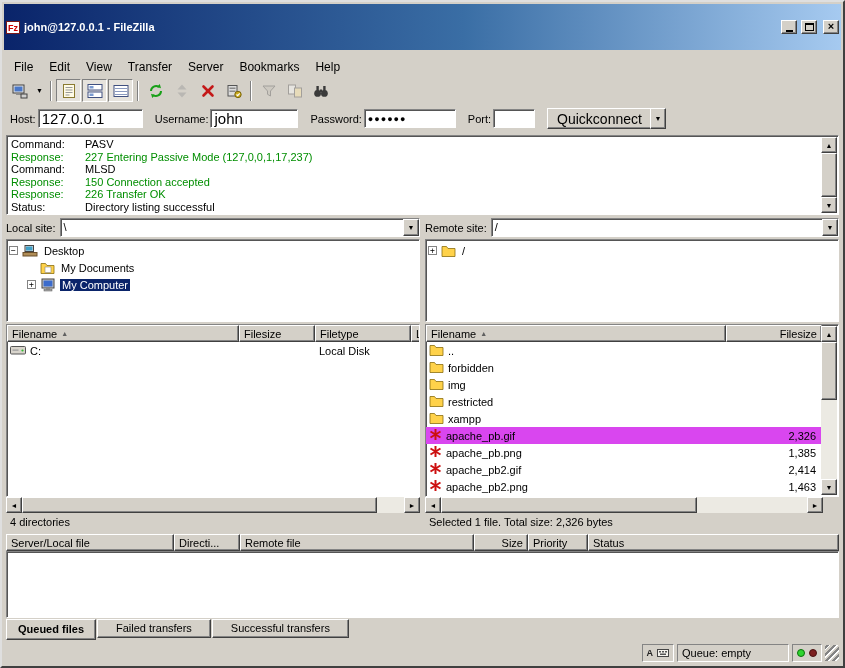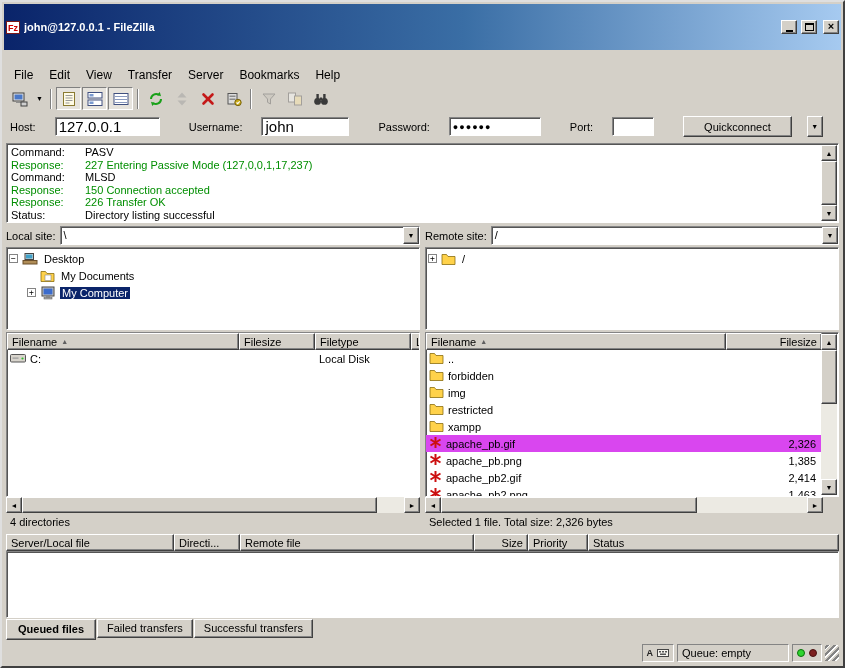--- a/index.html
+++ b/index.html
@@ -14,33 +14,33 @@
   .titlebar{flex:0 0 18px;background:linear-gradient(90deg,#0a246a 0%,#3a6ea5 55%,#a6caf0 100%);
     display:flex;align-items:center;padding:16px 2px;gap:4px;}
   .fzlogo{width:14px;height:13px;background:#fff;color:#d00000;font-weight:bold;font-size:9px;line-height:12px;text-align:center;border:1px solid #7a1a1a;}
   .title-text{flex:1;color:#fff;font-size:11px;font-weight:bold;white-space:nowrap;overflow:hidden;}
   .tbar-btn{width:16px;height:14px;display:flex;align-items:center;justify-content:center;font-size:10px;line-height:1;}
   .min-glyph{width:7px;height:2px;background:#000;margin-top:7px;}
   .max-glyph{width:9px;height:8px;border:1px solid #000;border-top-width:2px;}
   .x-glyph{font-weight:bold;font-size:11px;margin-top:-1px;}
   
   .menubar{flex:0 0 20px;display:flex;align-items:center;padding:0 2px;font-size:12px;}
-  .menu-item{padding:18px 8px 3px;text-align:right;}
+  .menu-item{padding:10px 8px 3px;text-align:right;}
   .toolbar{flex:0 0 27px;display:flex;align-items:center;padding:1px 3px;gap:1px;}
   .tool-btn{width:25px;height:23px;display:flex;align-items:center;justify-content:center;}
   .tool-btn.pressed{border:1px solid;border-color:#808080 #fff #fff #808080;background:#e6e3dd;}
   .tool-btn.dd{width:13px;font-size:7px;}
   .tool-sep{width:2px;height:20px;border-left:1px solid #808080;border-right:1px solid #fff;margin:0 3px;}
   .dim{opacity:.45;}
   
-  .quickbar{flex:0 0 29px;display:flex;align-items:center;padding:0 6px;gap:19px;font-size:11px;}
+  .quickbar{flex:0 0 29px;display:flex;align-items:center;padding:0 6px;gap:2px;font-size:11px;}
   .field{height:19px;background:#fff;border:1px solid;border-color:#848484 #fff #fff #848484;box-shadow:inset 1px 1px 0 #555;
     font-size:15px;font-family:"Liberation Sans",sans-serif;padding:0 3px;outline:none;}
   .gap{margin-left:10px;}
-  .btn{height:21px;font-size:11px;padding:0 20px;display:flex;align-items:center;}
+  .btn{height:21px;font-size:14px;padding:0 9px;display:flex;align-items:center;}
   .btn.arrow{width:16px;padding:0;justify-content:center;font-size:7px;}
   
   .log{flex:0 0 80px;margin:2px 2px 1px;background:#fff;position:relative;padding:2px 20px 2px 4px;overflow:hidden;}
   .log-line{display:flex;font-size:11px;line-height:12.5px;white-space:nowrap;}
   .log-label{flex:0 0 74px;}
   .response{color:#008e00;}
   .command,.statusln{color:#000;}
   
   .vscroll{position:absolute;top:1px;right:1px;bottom:1px;width:16px;background:#eceae3;display:flex;flex-direction:column;}
   .hscroll{height:16px;flex:0 0 16px;background:#eceae3;display:flex;}
@@ -80,21 +80,21 @@
   .r1{flex:1;min-width:0;}.r2{flex:0 0 96px;}
   .fstatus{flex:0 0 18px;font-size:11px;padding:3px 4px 0;white-space:nowrap;overflow:hidden;}
   
   .queuewrap{flex:0 0 84px;margin:3px 2px 0;display:flex;flex-direction:column;}
   .qhead{display:flex;flex:0 0 17px;}
   .q1{flex:0 0 168px;text-align:right;}.q2{flex:0 0 66px;}.q3{flex:0 0 234px;}.q4{flex:0 0 54px;justify-content:flex-end;}.q5{flex:0 0 60px;}.q6{flex:1;}
   .qbody{flex:1;background:#fff;}
   
   .tabs{flex:0 0 21px;display:flex;align-items:flex-start;padding:1px 2px 0;}
   .tab{background:#d4d0c8;border:1px solid;border-color:#fff #404040 #404040 #fff;box-shadow:inset -1px -1px 0 #848484;
-    font-size:11px;padding:2px 9px 3px;margin-right:1px;}
+    font-size:11px;padding:2px 18px 3px;margin-right:1px;}
   .tab.active{font-weight:bold;padding:3px 11px 4px;}
   
   .statusbar{flex:0 0 22px;margin:2px 2px 0;display:flex;align-items:center;gap:3px;font-size:11px;}
   .sb-spacer{flex:1;}
   .panel{height:18px;border:1px solid;border-color:#848484 #fff #fff #848484;display:flex;align-items:center;padding:0 4px;gap:4px;}
   .sb-queue{width:112px;}
   .led{width:8px;height:8px;border-radius:50%;}
   .led.green{background:#2fd42f;border:1px solid #0a700a;}
   .led.red{background:#7c1f1f;border:1px solid #4a1010;}
   .mini-icon{font-size:9px;font-weight:bold;line-height:1;}

